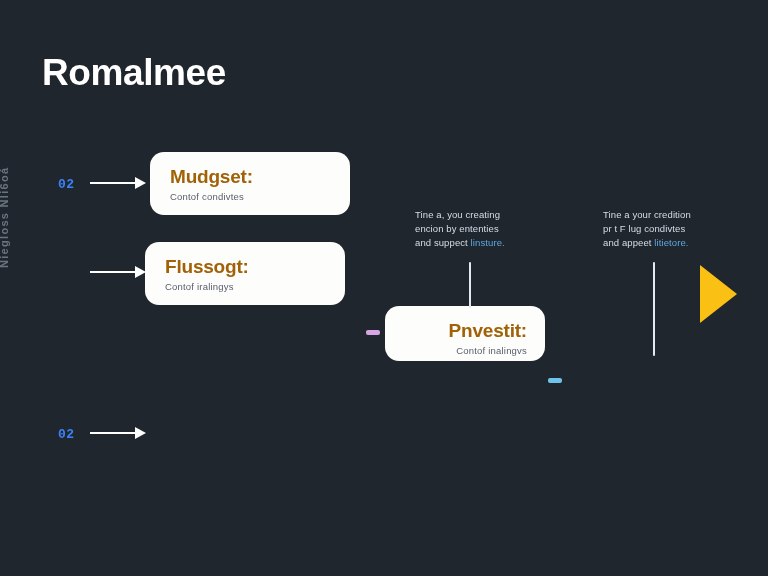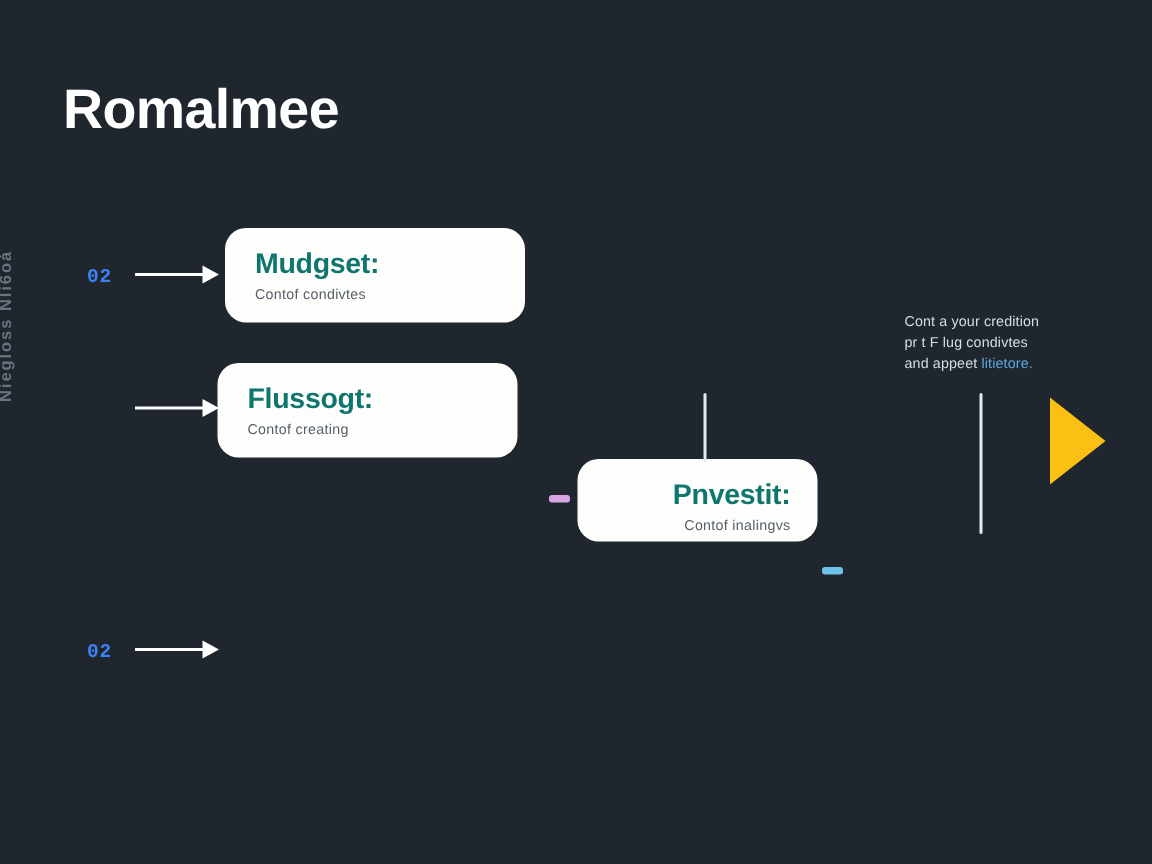--- a/index.html
+++ b/index.html
@@ -94,21 +94,21 @@
   }
   .card.light {
     background: #fdfdfc;
   }
   .card.blue {
     background: #91d2ee;
   }
   .card-title {
     font-size: 19px;
     font-weight: 700;
-    color: #0f766e;
+    color: #a16207;
     line-height: 1.15;
     letter-spacing: -0.2px;
   }
   .card.blue .card-title {
     color: #17303c;
   }
   .card-sub {
     margin-top: 3px;
     font-size: 9.5px;
     font-weight: 400;
@@ -184,36 +184,41 @@
     <div class="head"></div>
   </div>
 
   <div class="card light" style="left:150px; top:152px; width:200px; height:63px;">
     <div class="card-title">Mudgset:</div>
     <div class="card-sub">Contof condivtes</div>
   </div>
 
   <div class="card light" style="left:145px; top:242px; width:200px; height:63px;">
     <div class="card-title">Flussogt:</div>
-    <div class="card-sub">Contof creating</div>
+    <div class="card-sub">Contof iralingys</div>
   </div>
 
 
   <div class="dash purple" style="left:366px; top:330px;"></div>
   <div class="card light" style="left:385px; top:306px; width:160px; height:55px;text-align:right;">
     <div class="card-title">Pnvestit:</div>
     <div class="card-sub">Contof inalingvs</div>
   </div>
 
   <div class="dash cyan" style="left:548px; top:378px;"></div>
 
+  <div class="annotation" style="left:415px; top:208px;">
+    <div>Tine a, you creating</div>
+    <div>encion by ententies</div>
+    <div><span>and suppect </span><span class="hl">linsture.</span></div>
+  </div>
   <div class="connector-line" style="left:469px; top:262px; height:46px;"></div>
 
   <div class="annotation" style="left:603px; top:208px;">
-    <div>Cont a your credition</div>
+    <div>Tine a your credition</div>
     <div>pr t F lug condivtes</div>
     <div><span>and appeet </span><span class="hl">litietore.</span></div>
   </div>
   <div class="connector-line" style="left:653px; top:262px; height:94px;"></div>
 
   <div id="play-triangle" style="left:700px; top:265px;"></div>
 
 </div>
 
 </body></html>

